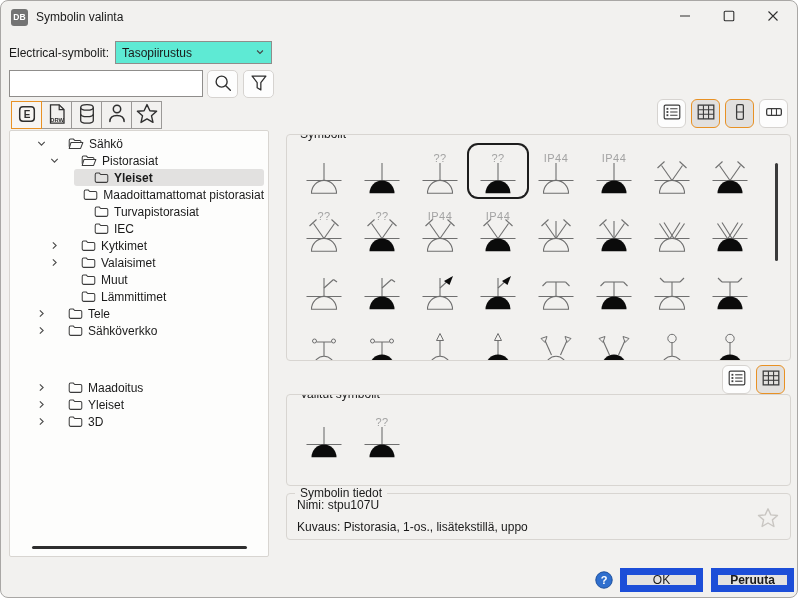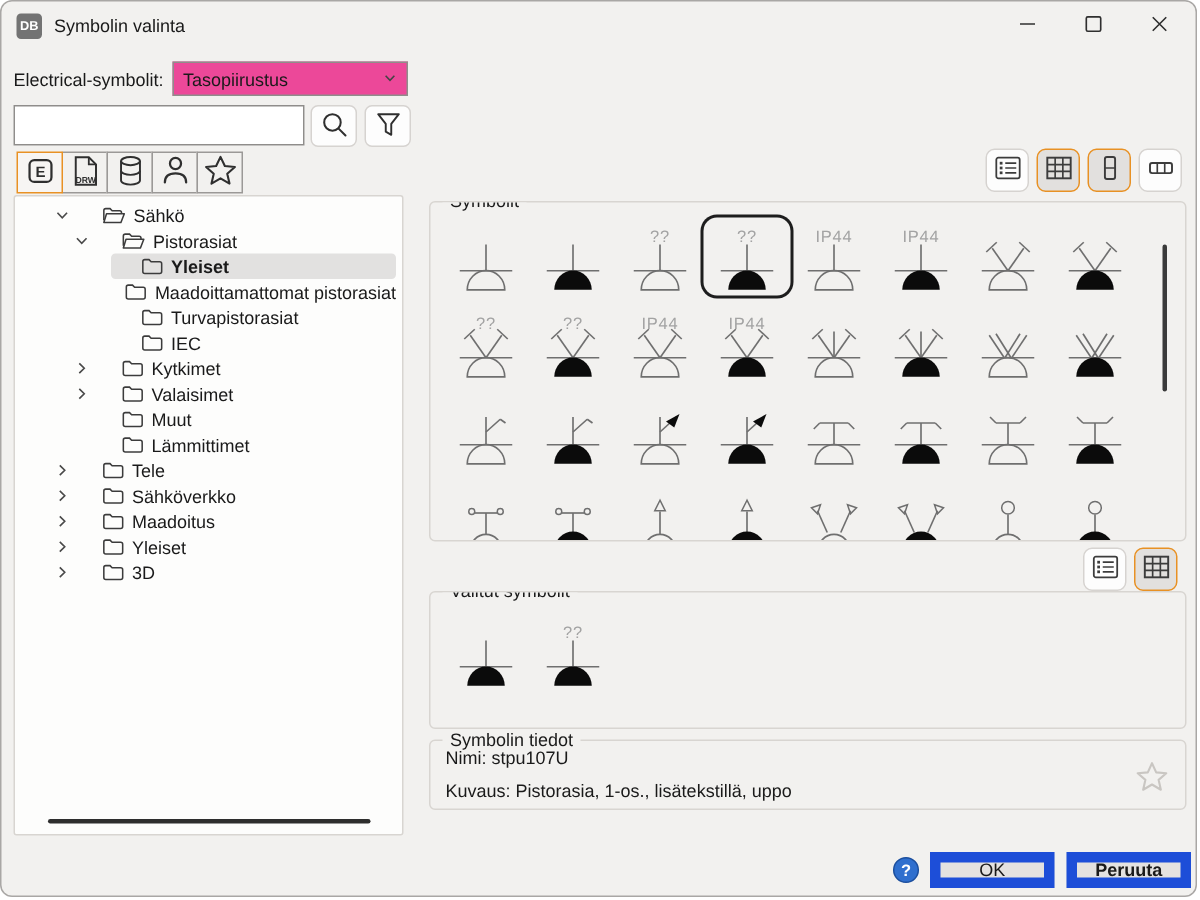--- a/index.html
+++ b/index.html
@@ -8,21 +8,21 @@
     background:#f2f1ef;overflow:hidden;box-sizing:border-box;font-size:12px;color:#1a1a1a;}
   
   .titlebar{position:absolute;left:0;top:0;right:0;height:32px;display:flex;align-items:center;}
   .app-badge{width:17px;height:17px;margin-left:10px;background:#737373;border-radius:3px;color:#fff;
     font-weight:bold;font-size:8.5px;display:flex;align-items:center;justify-content:center;}
   .title-text{margin-left:8px;font-size:12px;}
   .win-controls{position:absolute;right:2px;top:1px;height:31px;display:flex;}
   .win-btn{width:44px;height:30px;display:flex;align-items:center;justify-content:center;}
   
   .lib-label{position:absolute;left:8px;top:45px;}
-  .combo{position:absolute;left:114px;top:40px;width:157px;height:23px;background:#ec4899;border:1px solid #8f8d8b;
+  .combo{position:absolute;left:114px;top:40px;width:157px;height:23px;background:#5eead4;border:1px solid #8f8d8b;
     box-sizing:border-box;display:flex;align-items:center;justify-content:space-between;padding:0 6px;}
   
   .search-input{position:absolute;left:8px;top:69px;width:194px;height:27px;border:1px solid #8f8d8b;background:#fff;
     box-sizing:border-box;padding:0 6px;font:12px "Liberation Sans",sans-serif;outline:none;}
   .icon-btn{position:absolute;width:31px;height:28px;background:#fdfdfd;border:1px solid #d6d3d0;border-radius:5px;
     box-sizing:border-box;display:flex;align-items:center;justify-content:center;}
   #search-btn{left:206px;top:69px;}
   #filter-btn{left:242px;top:69px;}
   
   .tabs{position:absolute;left:10px;top:100px;height:29px;display:flex;}
@@ -353,21 +353,21 @@
           <span class="hl">
             <span class="sp"></span>
             <span class="fold">
               <svg width="15" height="13" viewBox="0 0 16 13">
                 <path d="M1.3 3.2 Q1.3 1.8 2.7 1.8 H5.7 L7.2 3.3 H13.3 Q14.7 3.3 14.7 4.7 V10.3 Q14.7 11.7 13.3 11.7 H2.7 Q1.3 11.7 1.3 10.3 Z" fill="none" stroke="#3c3c3c" stroke-width="1.1"></path>
               </svg>
             </span>
             <span class="tlabel">Sähköverkko</span>
           </span>
         </div>
-        <div class="trow" style="padding-left: 24px;">
+        <div class="trow" style="padding-left: 24px; margin-top: 40px;">
           <span class="chev">
             <svg width="11" height="11" viewBox="0 0 12 12">
               <path d="M4.2 2.5 L7.8 6 L4.2 9.5" fill="none" stroke="#4a4a4a" stroke-width="1.2"></path>
             </svg>
           </span>
           <span class="hl">
             <span class="sp"></span>
             <span class="fold">
               <svg width="15" height="13" viewBox="0 0 16 13">
                 <path d="M1.3 3.2 Q1.3 1.8 2.7 1.8 H5.7 L7.2 3.3 H13.3 Q14.7 3.3 14.7 4.7 V10.3 Q14.7 11.7 13.3 11.7 H2.7 Q1.3 11.7 1.3 10.3 Z" fill="none" stroke="#3c3c3c" stroke-width="1.1"></path>

